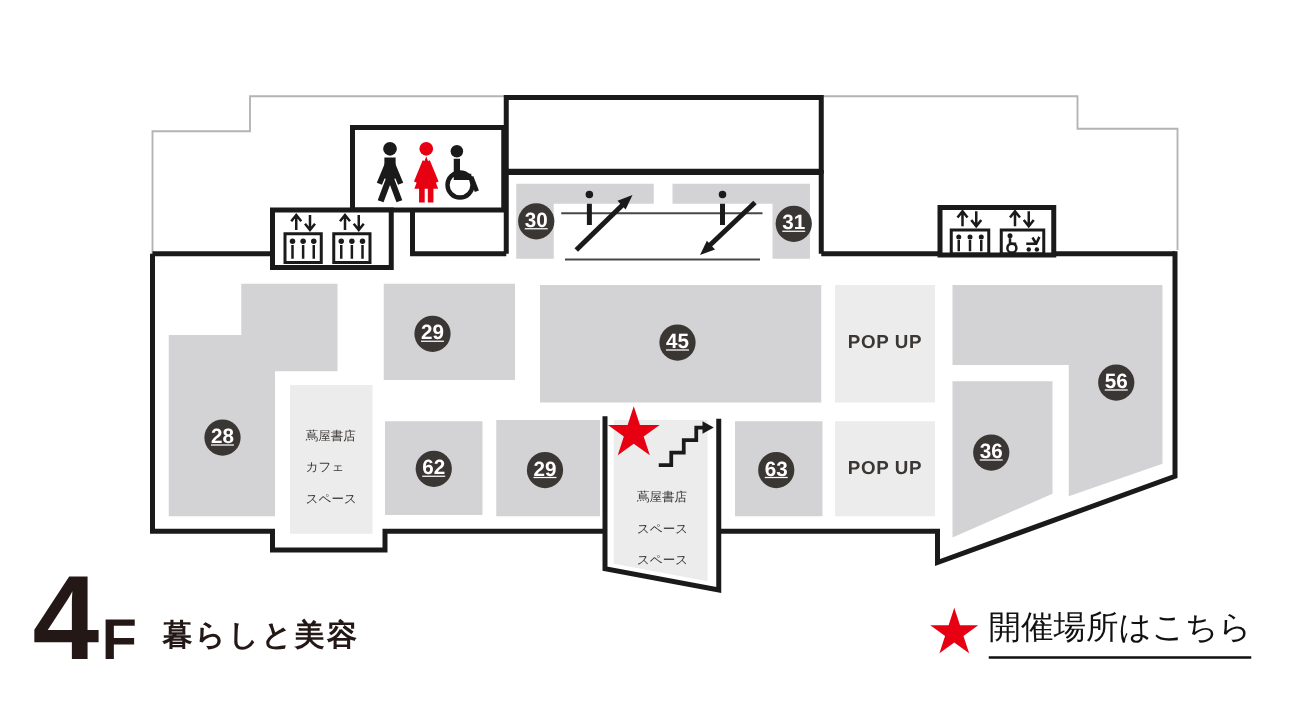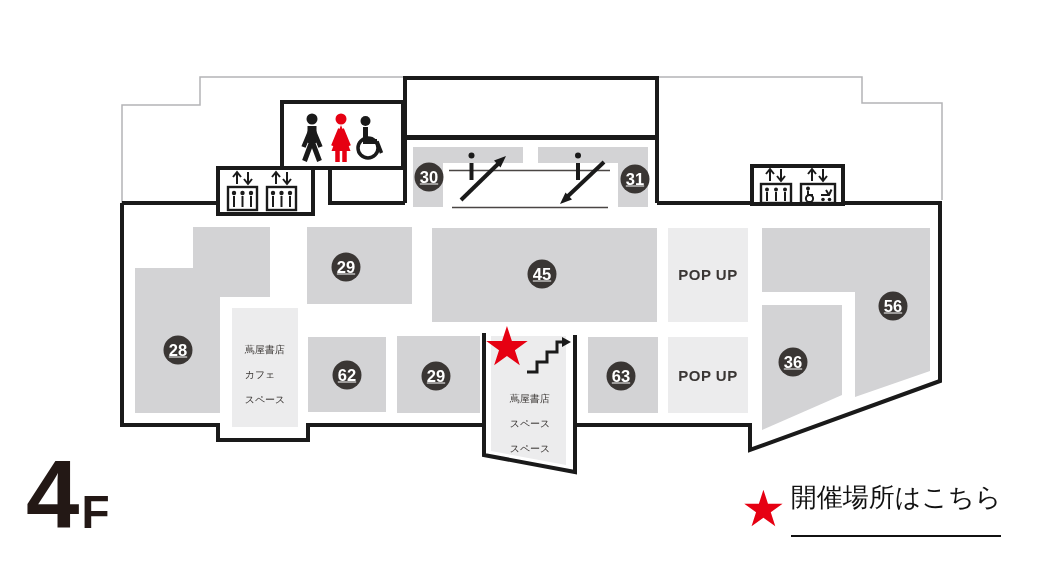--- a/index.html
+++ b/index.html
@@ -39,21 +39,21 @@
          transform:translate(-50%,-50%);letter-spacing:0;text-decoration:underline;}
   .popup-label{position:absolute;transform:translate(-50%,-50%);font-weight:bold;
          font-size:15px;color:var(--text-dark);letter-spacing:.5px;white-space:nowrap;}
   .space-label{position:absolute;transform:translateX(-50%);text-align:left;
          font-weight:normal;font-size:10px;line-height:25px;color:var(--text-dark);white-space:nowrap;}
   .map-star{position:absolute;color:var(--accent-red);font-size:54px;line-height:1;
          transform:translate(-50%,-52%);}
   .legend{position:absolute;left:741px;top:480px;display:flex;align-items:center;gap:5px;}
   .legend-star{color:var(--accent-red);font-size:50px;line-height:1;}
   .legend-text{font-size:26px;color:#111;border-bottom:2px solid #111;
-         padding-bottom:20px;white-space:nowrap;}
+         padding-bottom:6px;white-space:nowrap;}
   .floor-title{position:absolute;left:26px;top:458px;display:flex;align-items:baseline;
          color:var(--title-color);}
   .floor-level{font-size:96px;font-weight:bold;line-height:74px;}
   .floor-suffix{font-size:46px;font-weight:bold;margin-left:2px;}
   .floor-category{position:absolute;left:130px;top:492px;font-size:24px;font-weight:bold;
          color:var(--title-color);letter-spacing:2px;white-space:nowrap;}
 </style>
 </head>
 <body>
 
@@ -217,19 +217,20 @@
     <div>スペース</div>
     <div>スペース</div>
   </div>
 
   <div class="map-star" style="left:507px;top:347px">★</div>
 
   <div class="floor-title">
     <span class="floor-level">4</span>
     <span class="floor-suffix">F</span>
   </div>
+  <div class="floor-category">暮らしと美容</div>
 
   <div class="legend">
     <span class="legend-star">★</span>
     <span class="legend-text">開催場所はこちら</span>
   </div>
 
 </div>
 
 </body></html>

